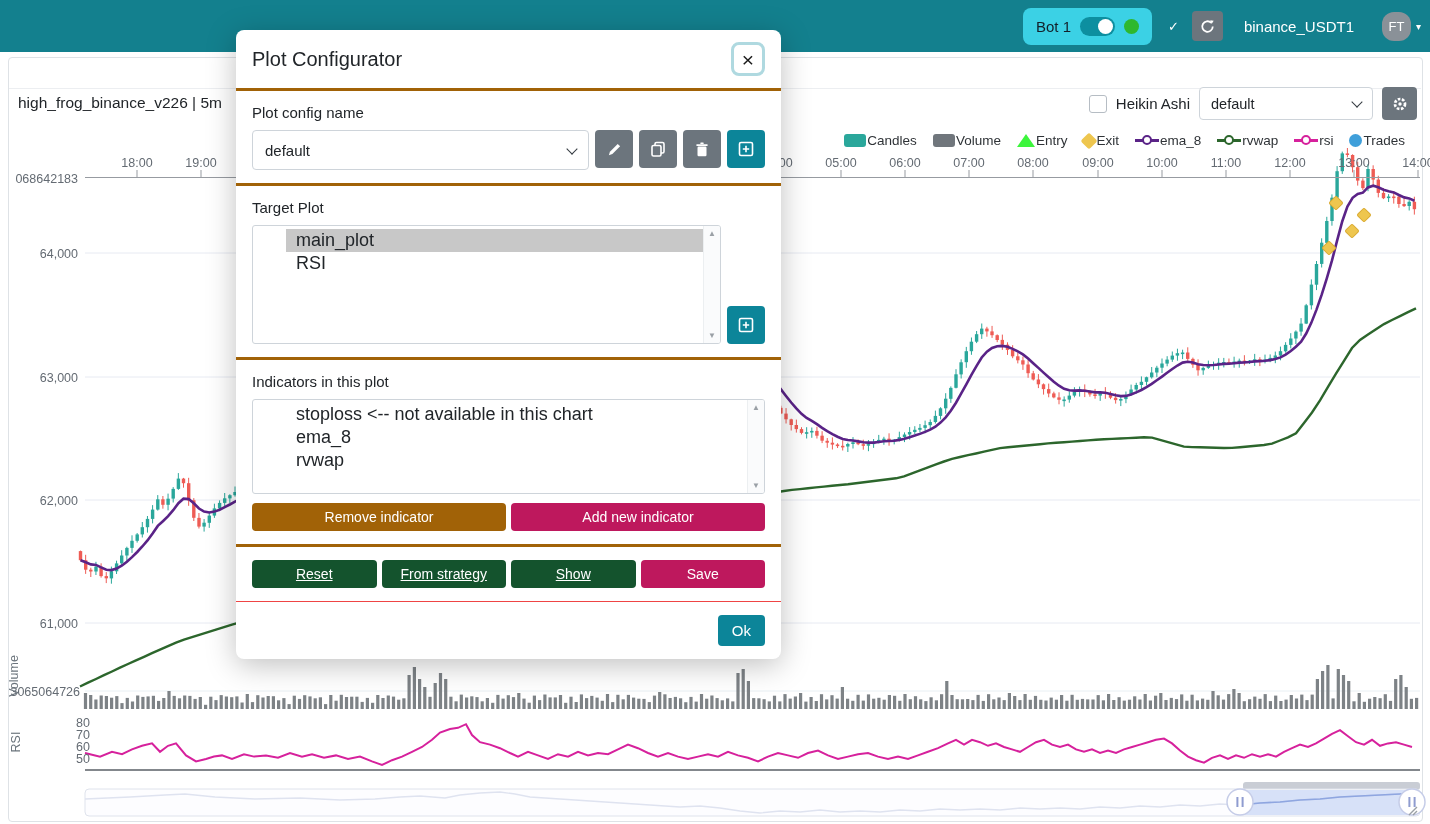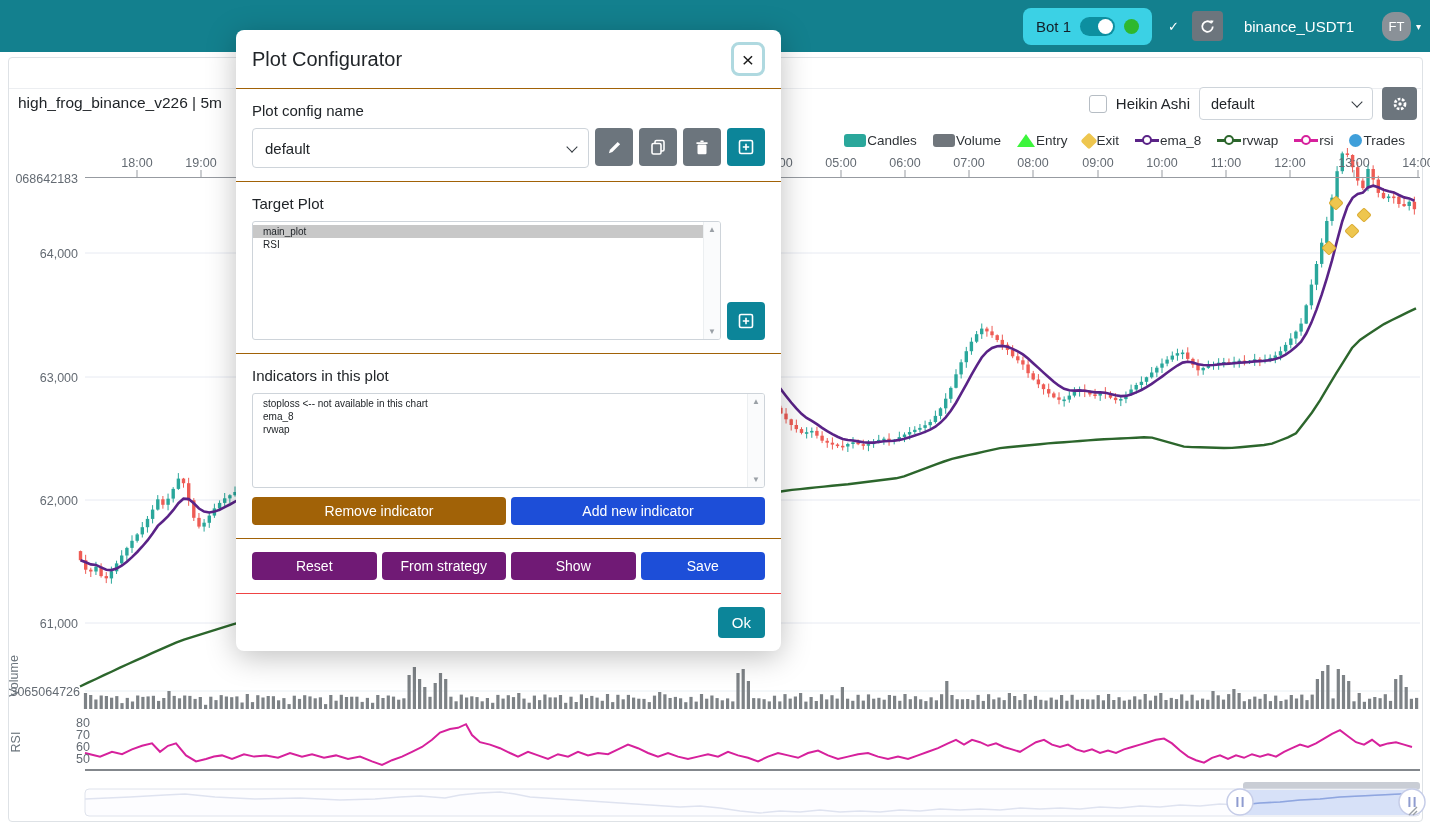--- a/index.html
+++ b/index.html
@@ -46,42 +46,42 @@
   #chart-svg{position:absolute;left:0;top:0;z-index:1;}
 
   
   .modal{position:absolute;left:236px;top:30px;width:545px;background:#fff;border-radius:8px;
          box-shadow:0 6px 30px rgba(0,0,0,.25);z-index:20;font-size:15px;color:#212529;}
   .modal-header{display:flex;justify-content:space-between;align-items:center;padding:12px 16px;}
   .modal-title{font-size:20px;}
   .close-btn{width:34px;height:34px;border:3px solid #afd9e0;border-radius:8px;background:#fff;
              font-size:21px;line-height:1;color:#1a1a1a;display:flex;align-items:center;
              justify-content:center;cursor:pointer;padding:0;}
-  .m-sec{border-top:1px solid #a16207;padding:13px 16px;}
+  .m-sec{border-top:3px solid #a16207;padding:13px 16px;}
   .m-label{margin-bottom:9px;}
   .cfg-row{display:flex;gap:6px;}
   .form-select{flex:1;height:38px;border:1px solid #ced4da;border-radius:4px;background:#fff;
                display:flex;align-items:center;justify-content:space-between;padding:0 12px;cursor:pointer;}
   .icon-btn{width:38px;height:38px;border:none;border-radius:4px;display:flex;align-items:center;
             justify-content:center;cursor:pointer;flex:0 0 auto;}
   .icon-btn.gray{background:#6c757d;}
   .icon-btn.teal{background:#0c8599;}
   .target-row{display:flex;gap:6px;align-items:flex-end;margin-top:3px;}
   .listbox{position:relative;border:1px solid #ced4da;border-radius:3px;background:#fff;overflow:hidden;}
   .listbox.target{flex:1;height:117px;}
   .listbox.indicators{height:93px;margin-top:3px;}
   .lb-inner{position:absolute;left:0;top:0;right:16px;bottom:0;padding-top:3px;}
-  .lb-item{padding:1px 10px;font-size:10px;white-space:nowrap;cursor:pointer;}
+  .lb-item{padding:1px 10px;font-size:18px;white-space:nowrap;cursor:pointer;margin-left:33px;}
   .lb-item.selected{background:#c8c8c8;}
   .sb{position:absolute;right:0;top:0;bottom:0;width:16px;background:#fafbfc;border-left:1px solid #eceff1;
       display:flex;flex-direction:column;justify-content:space-between;align-items:center;
       padding:3px 0;color:#9aa0a6;font-size:8px;cursor:pointer;}
   .btn{height:28px;border:none;border-radius:4px;color:#fff;font-size:14px;cursor:pointer;padding:0 8px;}
-  .btn.gray{background:#701a75;}
-  .btn.teal{background:#1d4ed8;}
+  .btn.gray{background:#14532d;text-decoration:underline;}
+  .btn.teal{background:#be185d;}
   .btn.light{background:#a16207;}
   .ind-btn-row{display:flex;gap:5px;margin-top:9px;}
   .ind-btn-row .btn{flex:1;}
   .act-row{display:flex;gap:5px;}
   .act-row .btn{flex:1;}
   .modal-footer{border-top:1px solid #ef4444;padding:13px 16px;display:flex;justify-content:flex-end;}
   .ok-btn{background:#0c8599;color:#fff;border:none;border-radius:4px;padding:7px 14px;font-size:15px;cursor:pointer;}
 </style>
 </head>
 <body>

